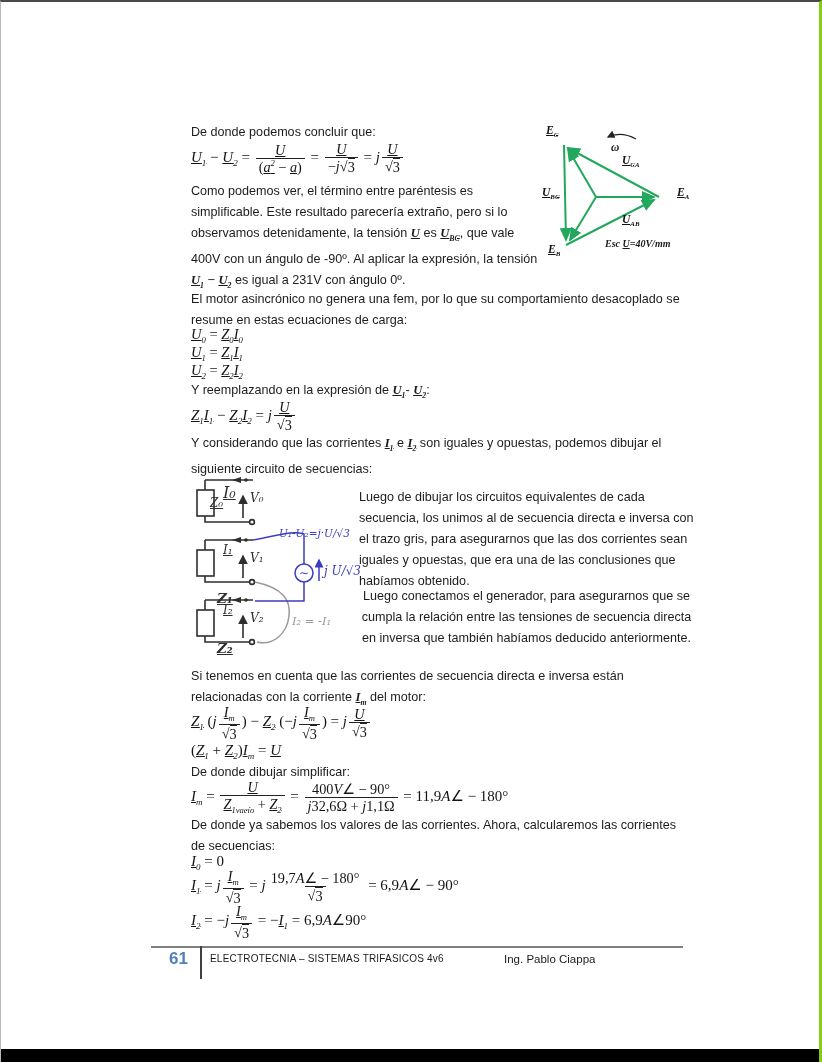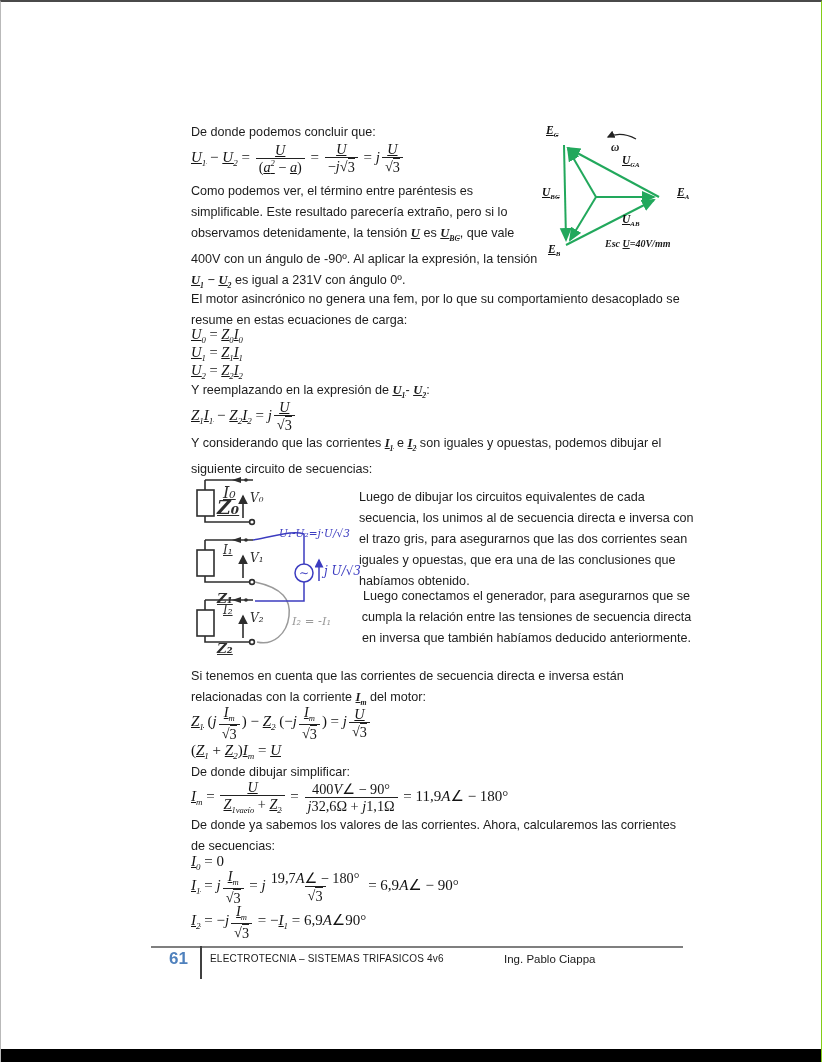--- a/index.html
+++ b/index.html
@@ -1,17 +1,17 @@
 <!DOCTYPE html>
 <html><head>
 <meta charset="utf-8">
 <style>
   html,body{margin:0;padding:0;background:#fff;}
   .page{position:relative;width:822px;height:1062px;background:#fff;overflow:hidden;
-        box-sizing:border-box;border-top:2px solid #4a4a4a;border-left:1px solid #b9b9b9;border-right:1px solid #84cc16;
+        box-sizing:border-box;border-top:2px solid #4a4a4a;border-left:1px solid #b9b9b9;border-right:3px solid #84cc16;
         font-family:"Liberation Sans",sans-serif;color:#1c1c1c;}
   .abs{position:absolute;}
   .para{font-size:12.6px;line-height:21px;color:#1c1c1c;}
   
   .mv{font-family:"Liberation Serif",serif;font-style:italic;font-weight:bold;text-decoration:underline;}
   .mv sub{font-size:0.62em;}
   
   .dl{font-family:"Liberation Serif",serif;font-style:italic;font-weight:bold;text-decoration:underline;}
   .it{font-family:"Liberation Serif",serif;font-style:italic;font-weight:bold;}
   .dlbl{font-size:11.5px;color:#111;}
@@ -148,21 +148,21 @@
       <path d="M62,72 C85,68 102,62 113,66 V96"></path>
       <circle cx="113" cy="105" r="9" fill="#fff"></circle>
       <path d="M113,114 V133 H64"></path>
       <line x1="128" y1="113" x2="128" y2="92" marker-end="url(#mBl)"></line>
     </g>
     <text x="113" y="109" text-anchor="middle" font-size="12" fill="#3c3cc0" font-family="DejaVu Serif, serif">∼</text>
   </svg>
 
   <div class="abs hw ul" style="left:222px;top:481px;font-size:16px;">I₀</div>
   <div class="abs hw" style="left:249px;top:489px;font-size:12px;">V₀</div>
-  <div class="abs hw ul" style="left:216px;top:494px;font-size:19px;font-weight:bold;">Z₀</div>
+  <div class="abs hw ul" style="left:209px;top:494px;font-size:12px;font-weight:normal;">Z₀</div>
   <div class="abs hw ul" style="left:222px;top:541px;font-size:12px;">I₁</div>
   <div class="abs hw" style="left:249px;top:549px;font-size:12px;">V₁</div>
   <div class="abs hw ul" style="left:216px;top:554px;font-size:13.5px;font-weight:bold;margin-top:34px;">Z₁</div>
   <div class="abs hw ul" style="left:222px;top:601px;font-size:12px;">I₂</div>
   <div class="abs hw" style="left:249px;top:609px;font-size:12px;">V₂</div>
   <div class="abs hw ul" style="left:216px;top:638px;font-size:13.5px;font-weight:bold;">Z₂</div>
   <div class="abs hwb" style="left:278px;top:525px;font-size:10.5px;color:#3c3cc0;">U₁-U₂=j·U/√3</div>
   <div class="abs hwb" style="left:323px;top:562px;font-size:12px;color:#3c3cc0;">j U/√3</div>
   <div class="abs hwb" style="left:291px;top:612px;font-size:11.5px;color:#9a9a9a;">I₂ = -I₁</div>
 

